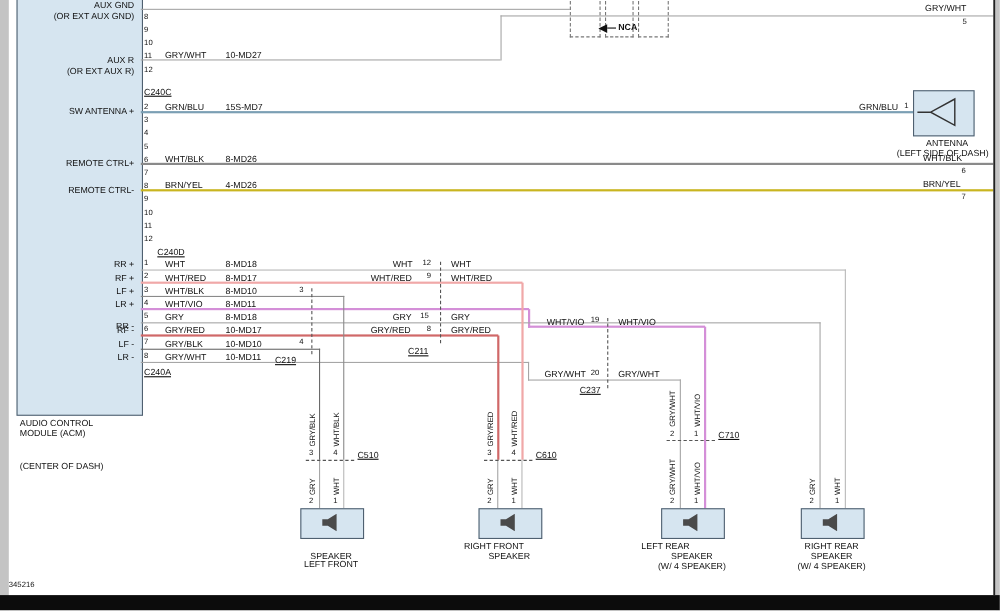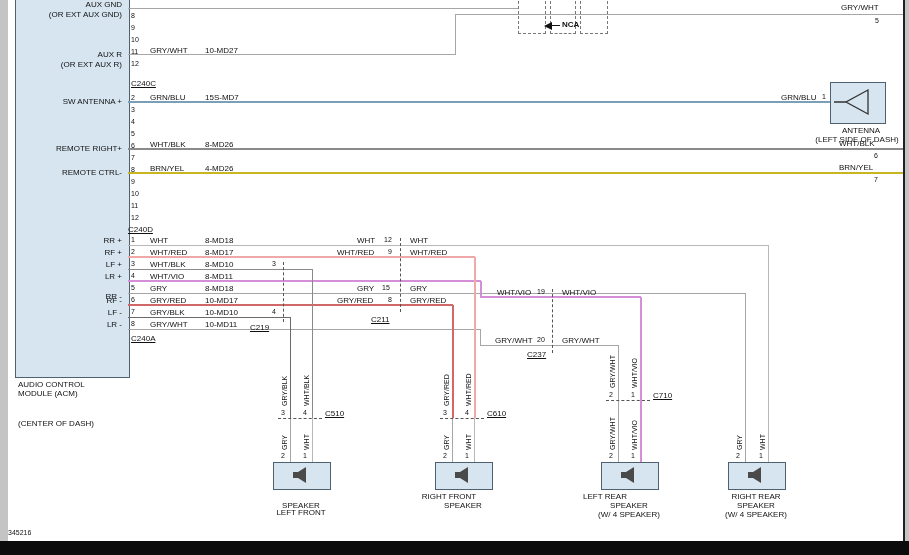--- a/index.html
+++ b/index.html
@@ -75,35 +75,35 @@
   <div class="lbl" style="left:781px;top:93px">GRN/BLU</div>
   <div class="pin" style="left:822px;top:93px">1</div>
 
   <div class="bluebox" style="left: 830px; top: 82px; width: 54px; height: 40px; background-color: rgb(214, 229, 240);"></div>
   <svg class="spk" style="left:830px;top:82px" width="54" height="40" viewBox="0 0 54 40">
     <path d="M4 20 H16 M38 8 L16 20 L38 32 Z" fill="none" stroke="#333" stroke-width="1.3"></path>
   </svg>
   <div class="lbl ctr" style="left:816px;top:126px;width:90px">ANTENNA</div>
   <div class="lbl ctr" style="left:812px;top:135px;width:90px">(LEFT SIDE OF DASH)</div>
 
-  <div class="lbl r" style="left:20px;top:144px;width:102px">REMOTE RIGHT+</div>
+  <div class="lbl r" style="left:20px;top:144px;width:102px">REMOTE CTRL+</div>
   <div class="lbl" style="left:150px;top:140px">WHT/BLK</div>
   <div class="lbl" style="left:205px;top:140px">8-MD26</div>
   <div class="wire" style="left: 128px; top: 148px; width: 775px; height: 2px; background-color: rgb(138, 138, 138);"></div>
   <div class="lbl" style="left:839px;top:139px">WHT/BLK</div>
   <div class="pin" style="left:874px;top:152px">6</div>
 
   <div class="lbl r" style="left:20px;top:168px;width:102px">REMOTE CTRL-</div>
   <div class="lbl" style="left:150px;top:164px">BRN/YEL</div>
   <div class="lbl" style="left:205px;top:164px">4-MD26</div>
   <div class="wire" style="left: 128px; top: 172px; width: 775px; height: 2px; background-color: rgb(201, 181, 32);"></div>
   <div class="lbl" style="left:839px;top:163px">BRN/YEL</div>
   <div class="pin" style="left:874px;top:176px">7</div>
 
-  <div class="lbl ul" style="left:128px;top:225px">C240D</div>
+  <div class="lbl ul" style="left:143px;top:225px">C240D</div>
 
   <div class="pin" style="left:131px;top:236px">1</div>
   <div class="pin" style="left:131px;top:248px">2</div>
   <div class="pin" style="left:131px;top:260px">3</div>
   <div class="pin" style="left:131px;top:272px">4</div>
   <div class="pin" style="left:131px;top:284px">5</div>
   <div class="pin" style="left:131px;top:296px">6</div>
   <div class="pin" style="left:131px;top:308px">7</div>
   <div class="pin" style="left:131px;top:320px">8</div>
 

